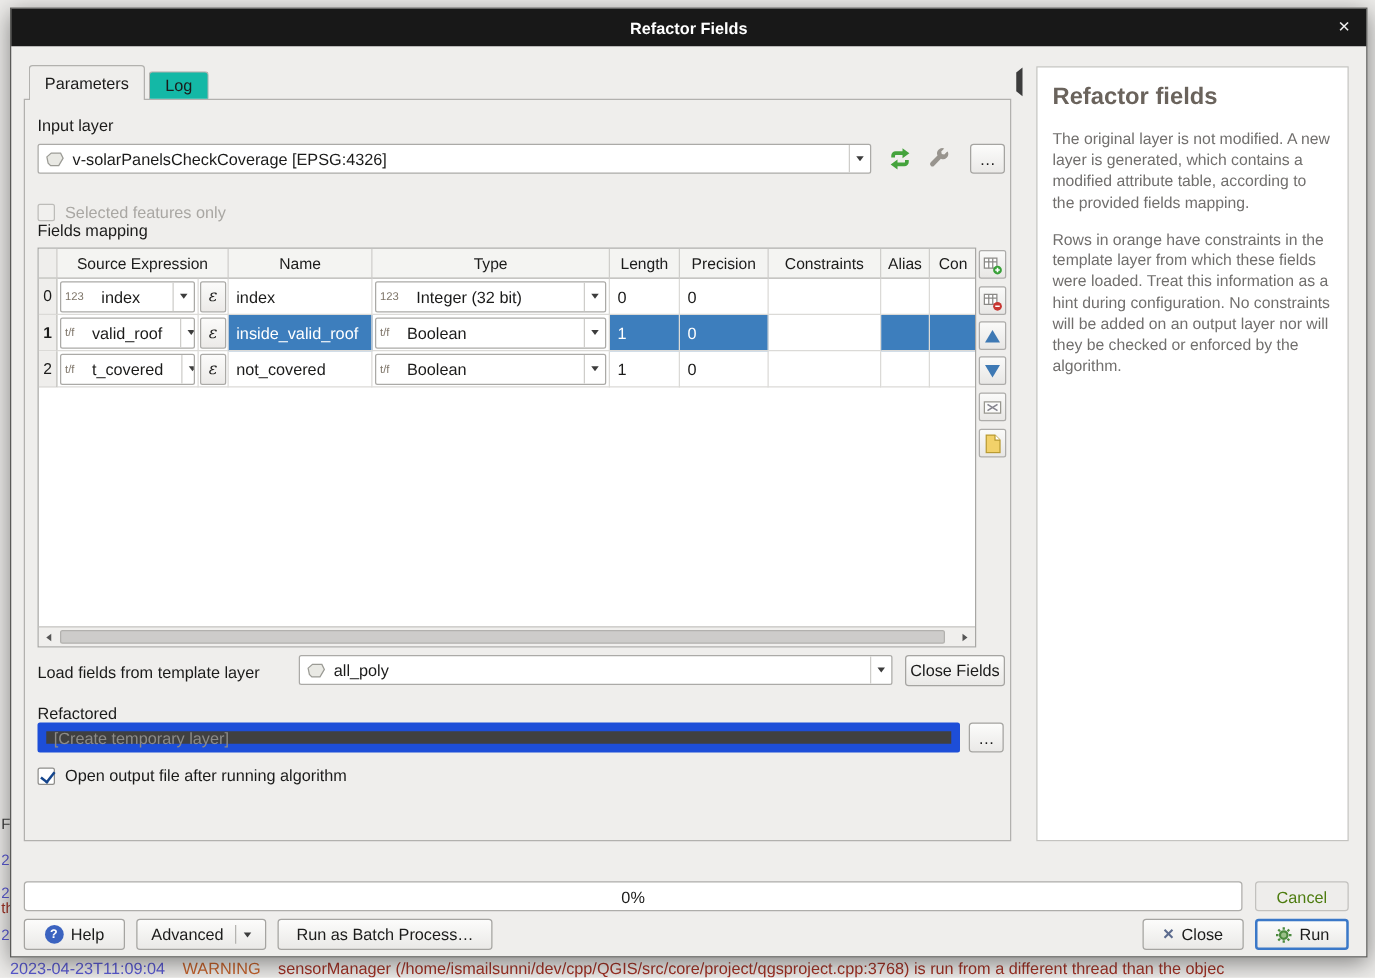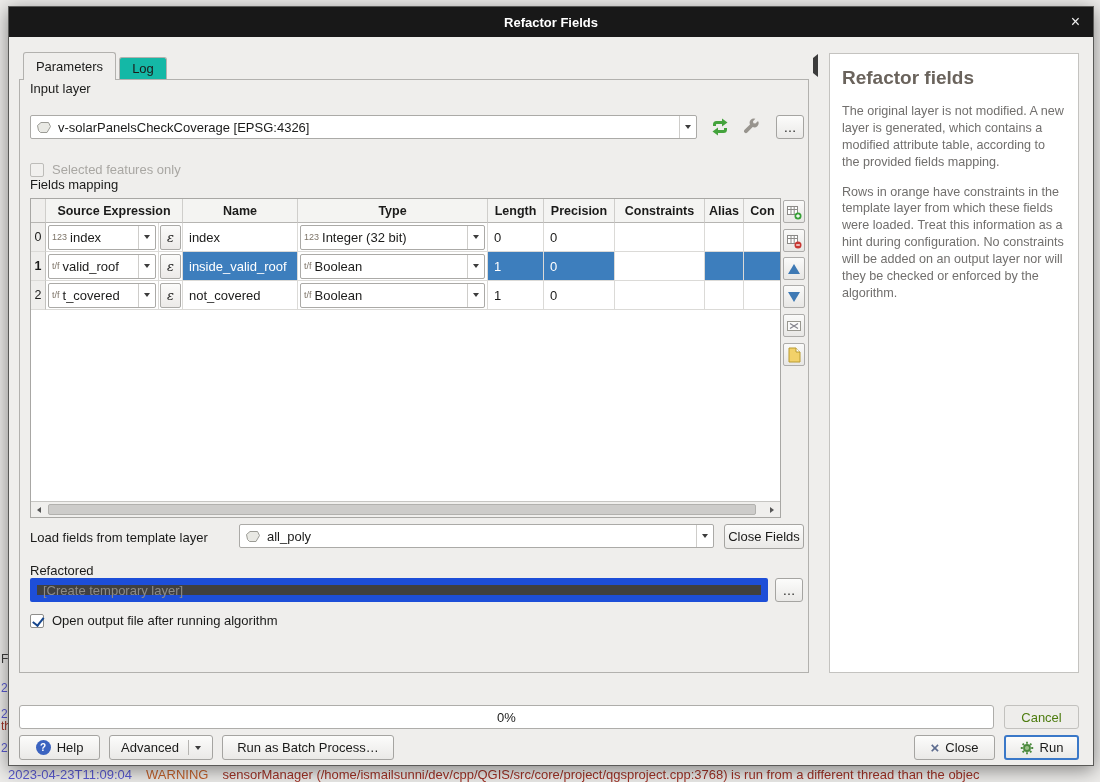--- a/index.html
+++ b/index.html
@@ -38,31 +38,31 @@
 .btn{position:absolute;background:linear-gradient(#fcfcfb,#eae9e7);border:1px solid #a5a4a1;border-radius:3px;display:flex;align-items:center;justify-content:center;gap:6px;font-size:13px}
 .btn-disabled{background:#eeedeb;border-color:#c2c1be;color:#4d7c0f}
 .flaticon{position:absolute;display:flex;align-items:center;justify-content:center}
 .chk{width:14px;height:14px;background:#fff;border:1px solid #8f8e8b;border-radius:2px;position:relative;flex:none}
 .chk-dis{background:#f1f0ee;border-color:#bdbcb9}
 .chk-on::after{content:"";position:absolute;left:3.5px;top:0.5px;width:4.5px;height:8.5px;border-right:2px solid #15458c;border-bottom:2px solid #15458c;transform:rotate(38deg)}
 .chkrow{position:absolute;display:flex;align-items:center;gap:8px}
 
 .table-wrap{position:absolute;left:10px;top:118px;width:751px;height:320px;background:#fff;border:1px solid #a8a7a4;overflow:hidden}
 .trow{display:grid;grid-template-columns:15px 113px 24px 115px 190px 56px 71px 90px 39px 38px}
-.thead{height:24px;background:#f4f4f2;font-weight:bold;font-size:12.5px}
+.thead{height:24px;background:#f4f4f2;font-weight:normal;font-size:12.5px}
 .hcell{display:flex;align-items:center;justify-content:center;border-right:1px solid #cfcecb;border-bottom:1px solid #b6b5b2;white-space:nowrap;overflow:hidden}
 .span2{grid-column:span 2}
 .brow{height:29px}
 .cell{display:flex;align-items:center;border-right:1px solid #dbdad7;border-bottom:1px solid #dbdad7;overflow:hidden;white-space:nowrap}
 .rownum{justify-content:center;background:#efeeec;border-right:1px solid #c2c1be;font-size:12.5px}
 .cellpad{padding-left:6px}
 .sel{background:#3d7ebd;color:#fff}
 .wcell{background:#fff}
 .rn-sel{font-weight:bold}
-.combo-mini{height:25px;margin:2px;flex:1;background:#fff;border:1px solid #abaaa7;border-radius:2px;display:flex;align-items:center;gap:3px;padding-left:3px;overflow:hidden}
+.combo-mini{height:25px;margin:2px;flex:1;background:#fff;border:1px solid #abaaa7;border-radius:2px;display:flex;align-items:center;gap:14px;padding-left:3px;overflow:hidden}
 .badge{font-size:9px;color:#7d7468;flex:none}
 .eps{width:21px;height:25px;margin:2px auto;border:1px solid #abaaa7;border-radius:2px;background:linear-gradient(#fbfbfa,#eceae8);font-family:"DejaVu Serif",serif;font-style:italic;font-size:13px;display:flex;align-items:center;justify-content:center}
 
 .hsb{position:absolute;left:0;right:0;bottom:0;height:16px;background:#f0efed;border-top:1px solid #c6c5c2}
 .hsb-arrow{position:absolute;top:0;width:16px;height:15px;display:flex;align-items:center;justify-content:center}
 .hsb-thumb{position:absolute;left:17px;top:2px;width:708px;height:11px;background:#cdccca;border:1px solid #b2b1ae;border-radius:2px}
 .cl{width:0;height:0;border-top:3.5px solid transparent;border-bottom:3.5px solid transparent;border-right:4.5px solid #555}
 .cr{width:0;height:0;border-top:3.5px solid transparent;border-bottom:3.5px solid transparent;border-left:4.5px solid #555}
 
 .sidebtn{position:absolute;left:763px;width:22px;height:23px;border:1px solid #adacaa;border-radius:2px;background:linear-gradient(#fafaf9,#e8e7e5);display:flex;align-items:center;justify-content:center}
@@ -91,21 +91,21 @@
 
 <div class="abs dlg">
 
   <div class="titlebar">
     <span>Refactor Fields</span>
     <span class="tb-close">×</span>
   </div>
 
   <div class="frame">
 
-    <div class="lbl" style="left:10px;top:1px">Input layer</div>
+    <div class="lbl" style="left:10px;top:13px">Input layer</div>
 
     <div class="combo" style="left:10px;top:35px;width:667px;height:24px">
       <span style="display:flex">
         <svg width="16" height="13" viewBox="0 0 16 13">
             <path d="M2.5 9.5 L1.5 4.5 L5 1.5 L12.5 1.5 L14.5 5.5 L11 11.5 L4.5 11.5 Z" fill="#e9e9e4" stroke="#9b9b95"></path>
           </svg>
       </span>
       <span>v-solarPanelsCheckCoverage [EPSG:4326]</span>
       <span class="arrowbox">
           <span class="caret"></span>

